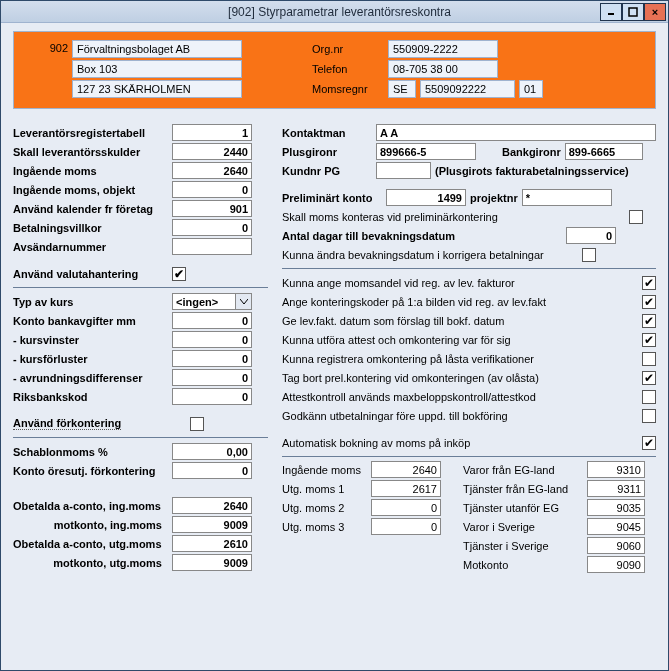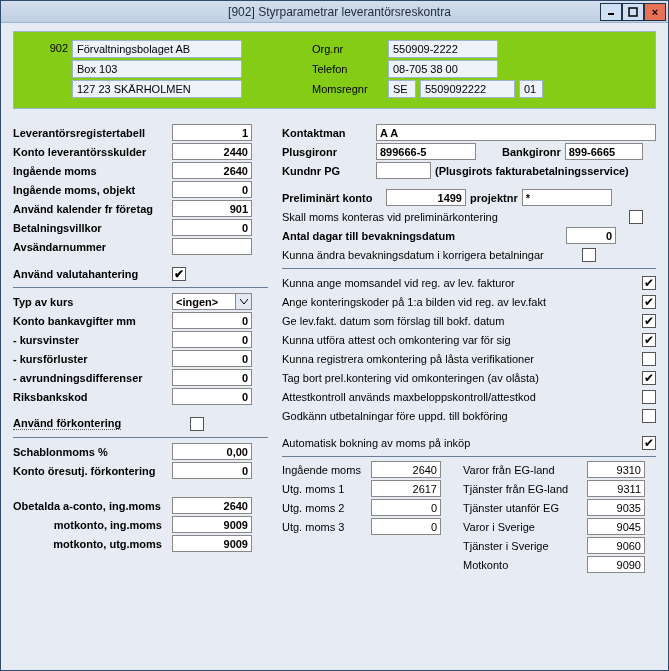--- a/index.html
+++ b/index.html
@@ -45,21 +45,21 @@
   }
   .tb-btn.close { background: #e77155; color: #000; }
   .tb-btn.min svg, .tb-btn.max svg { stroke:#000; }
   .client {
     flex: 1;
     padding: 8px 12px 14px 12px;
     overflow: hidden;
   }
   .header-box {
     border: 1px solid #9fb3cf;
-    background: #84cc16;
+    background: #f97316;
     padding: 8px 10px 10px 10px;
     margin-bottom: 14px;
     display: flex;
   }
   .header-left { display: flex; }
   .header-left .idcol { width: 48px; text-align: right; padding-right: 4px; padding-top: 2px; }
   .header-addr { display: flex; flex-direction: column; gap: 2px; }
   .ro-field {
     border: 1px solid #9fb3cf;
     background: #eef3fa;
@@ -198,21 +198,21 @@
     </div>
 
     <div class="columns">
 
       <div class="col left">
         <div class="row">
             <span class="lbl" style="width:155px">Leverantörsregistertabell</span>
           <input class="txt-in r" style="width: 80px;" value="1">
           </div>
         <div class="row">
-            <span class="lbl" style="width:155px">Konto leverantörsskulder</span>
+            <span class="lbl" style="width:155px">Skall leverantörsskulder</span>
           <input class="txt-in r" style="width: 80px;" value="2440">
           </div>
         <div class="row">
             <span class="lbl" style="width:155px">Ingående moms</span>
           <input class="txt-in r" style="width: 80px;" value="2640">
           </div>
         <div class="row">
             <span class="lbl" style="width:155px">Ingående moms, objekt</span>
           <input class="txt-in r" style="width: 80px;" value="0">
           </div>
@@ -287,20 +287,24 @@
           <div class="gap"></div>
         <div class="row">
             <span class="lbl" style="width:155px;text-align:left">Obetalda a-conto, ing.moms</span>
           <input class="txt-in r" style="width: 80px;" value="2640">
           </div>
         <div class="row">
             <span class="lbl" style="width:155px;text-align:right;padding-right:6px">motkonto, ing.moms</span>
           <input class="txt-in r" style="width: 80px;" value="9009">
           </div>
         <div class="row">
+            <span class="lbl" style="width:155px">Obetalda a-conto, utg.moms</span>
+          <input class="txt-in r" style="width: 80px;" value="2610">
+          </div>
+        <div class="row">
             <span class="lbl" style="width:155px;text-align:right;padding-right:6px">motkonto, utg.moms</span>
           <input class="txt-in r" style="width: 80px;" value="9009">
           </div>
       </div>
 
       <div class="col right">
         <div class="row">
             <span class="lbl" style="width:90px">Kontaktman</span>
           <input class="txt-in" style="flex: 1 1 0%;" value="A A">
           </div>

